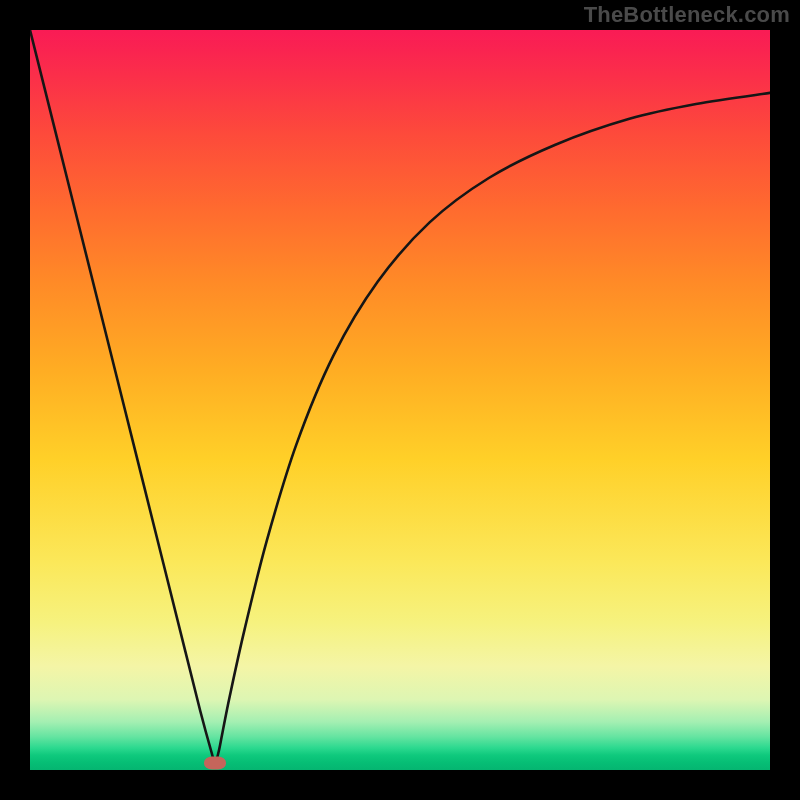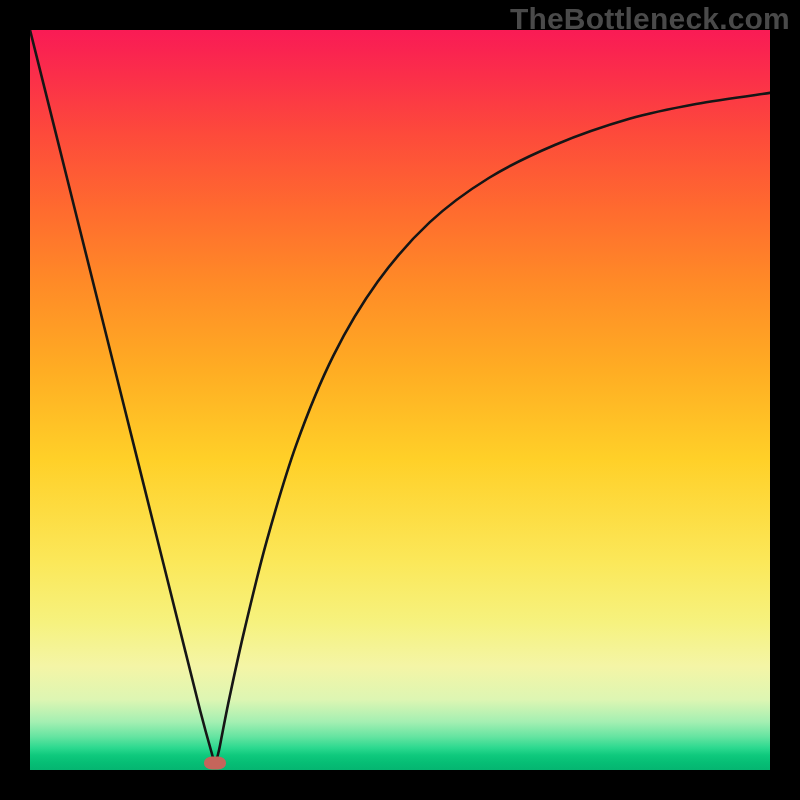--- a/index.html
+++ b/index.html
@@ -15,21 +15,21 @@
     position: relative;
     width: 800px;
     height: 800px;
     background: #000;
   }
   .watermark {
     position: absolute;
     top: 2px;
     right: 10px;
     color: #4a4a4a;
-    font-size: 30px;
+    font-size: 22px;
     font-weight: 600;
     letter-spacing: 0.2px;
     user-select: none;
   }
   
   .plot {
     position: absolute;
     left: 30px;
     top: 30px;
     width: 740px;

